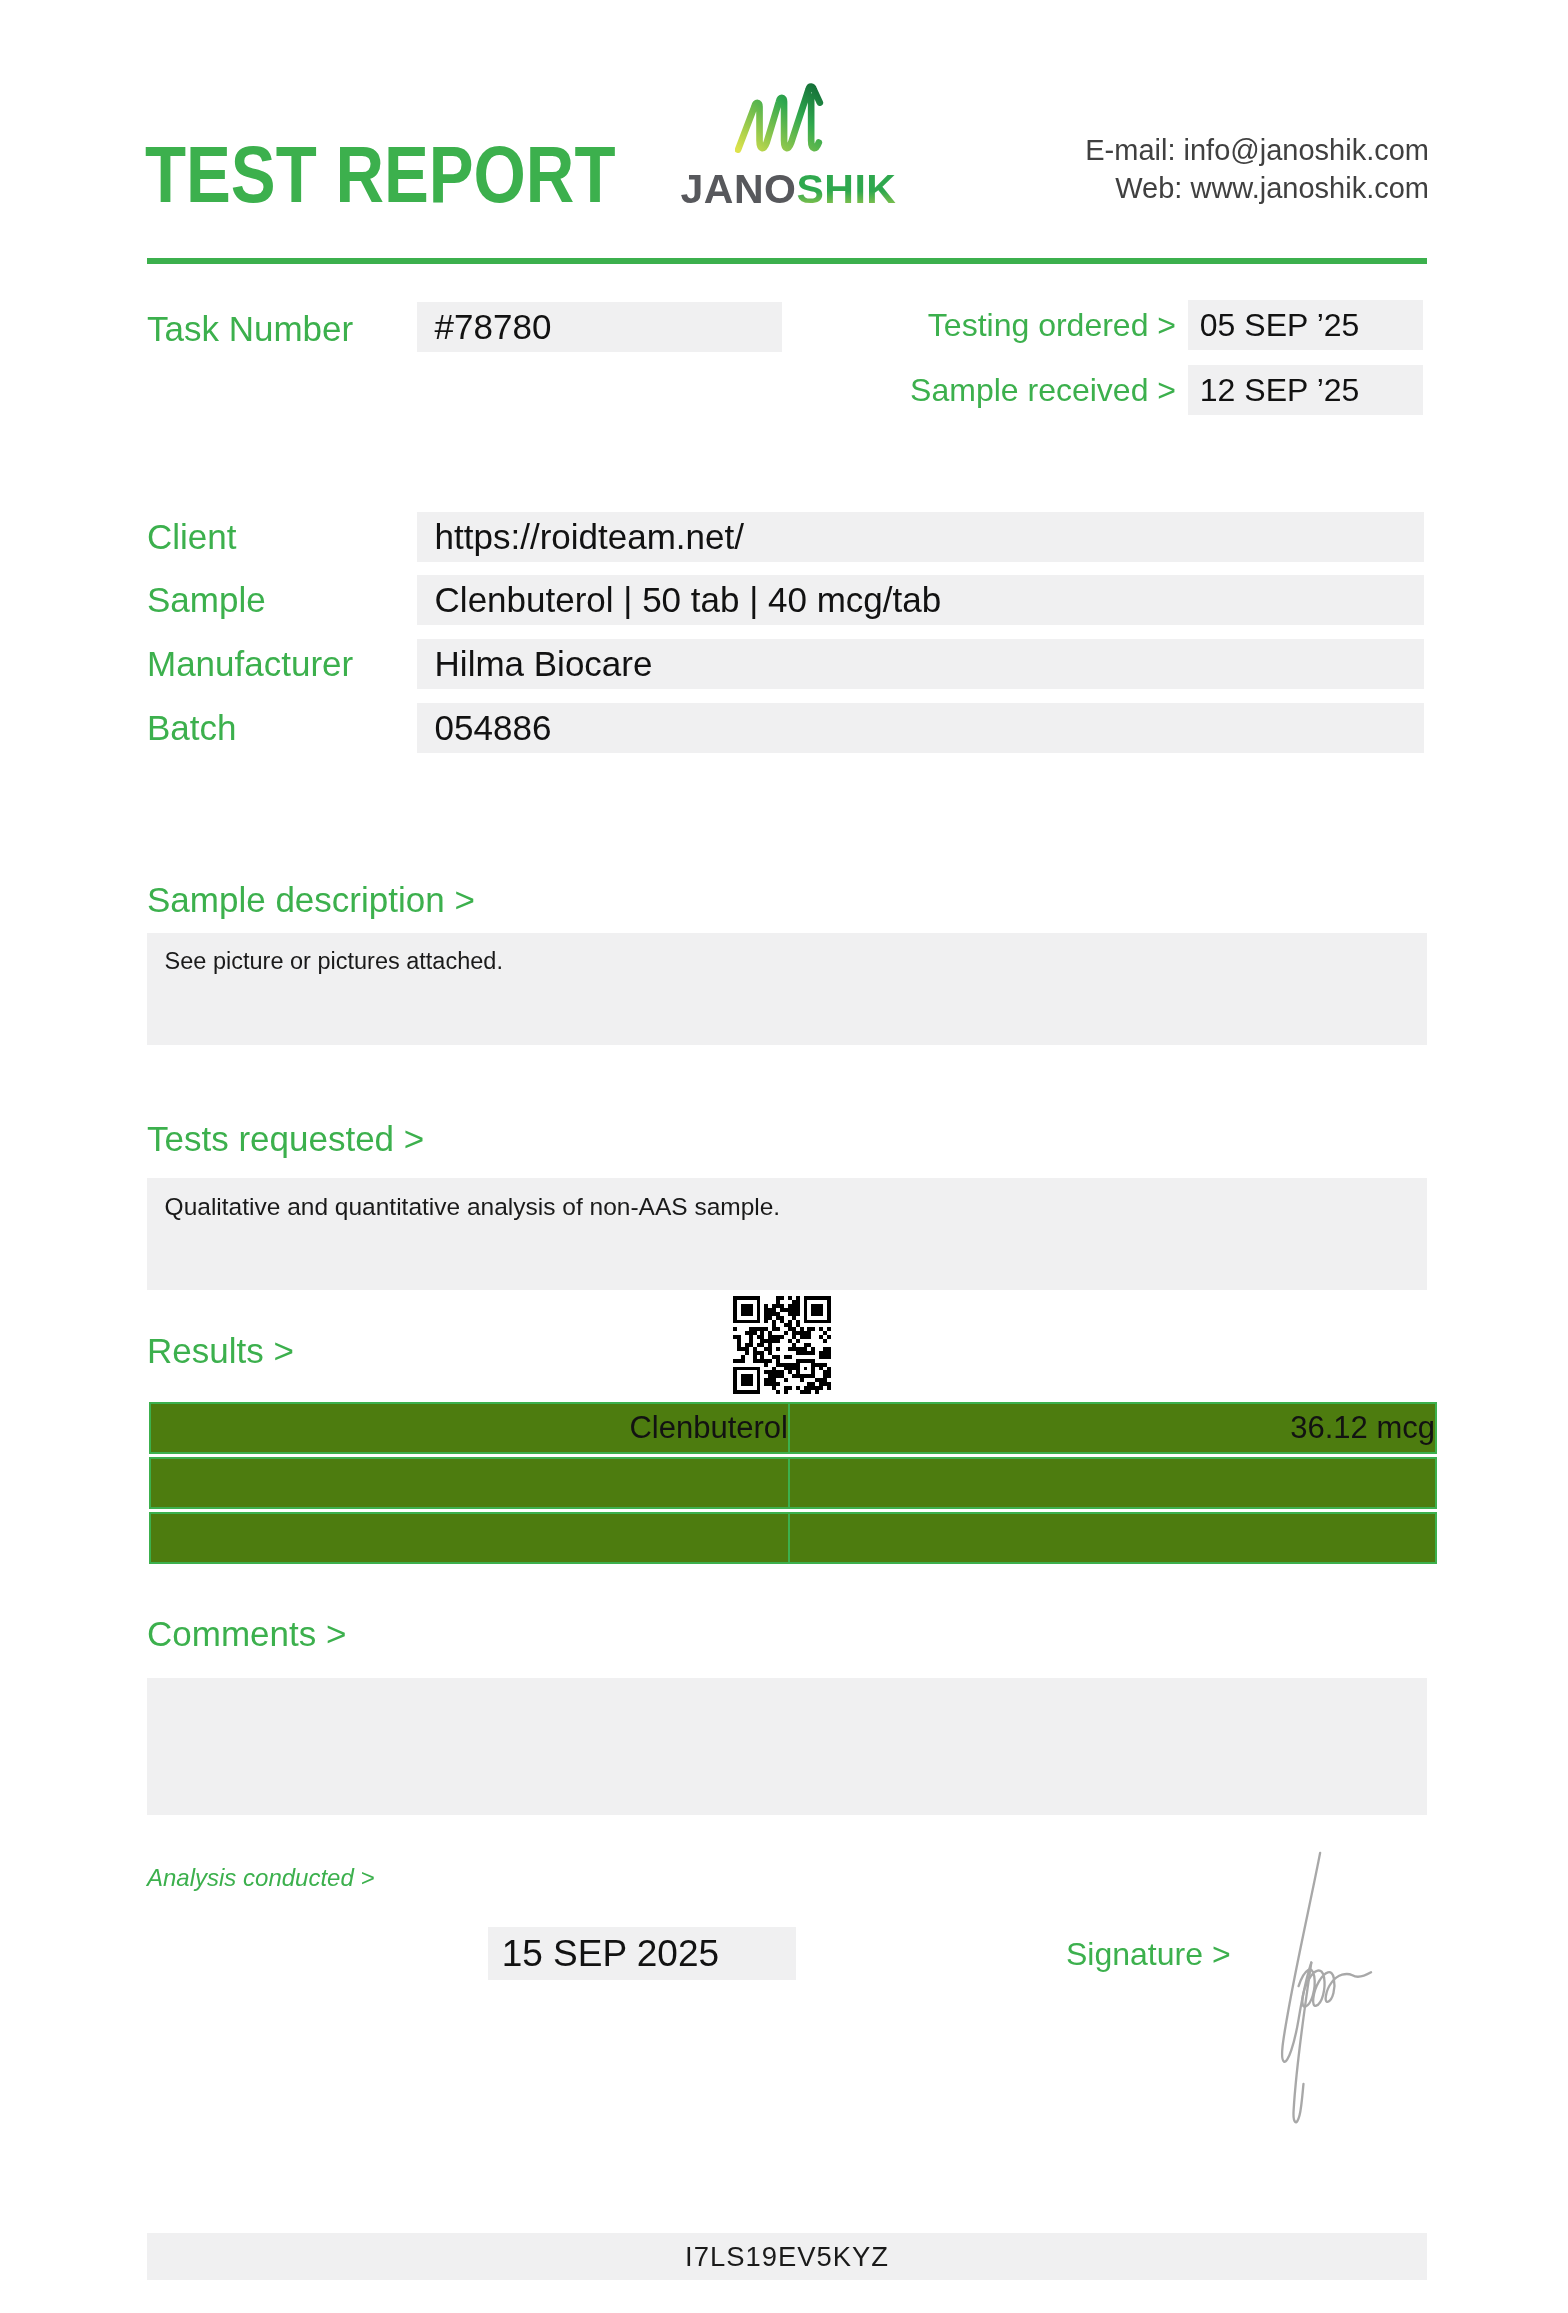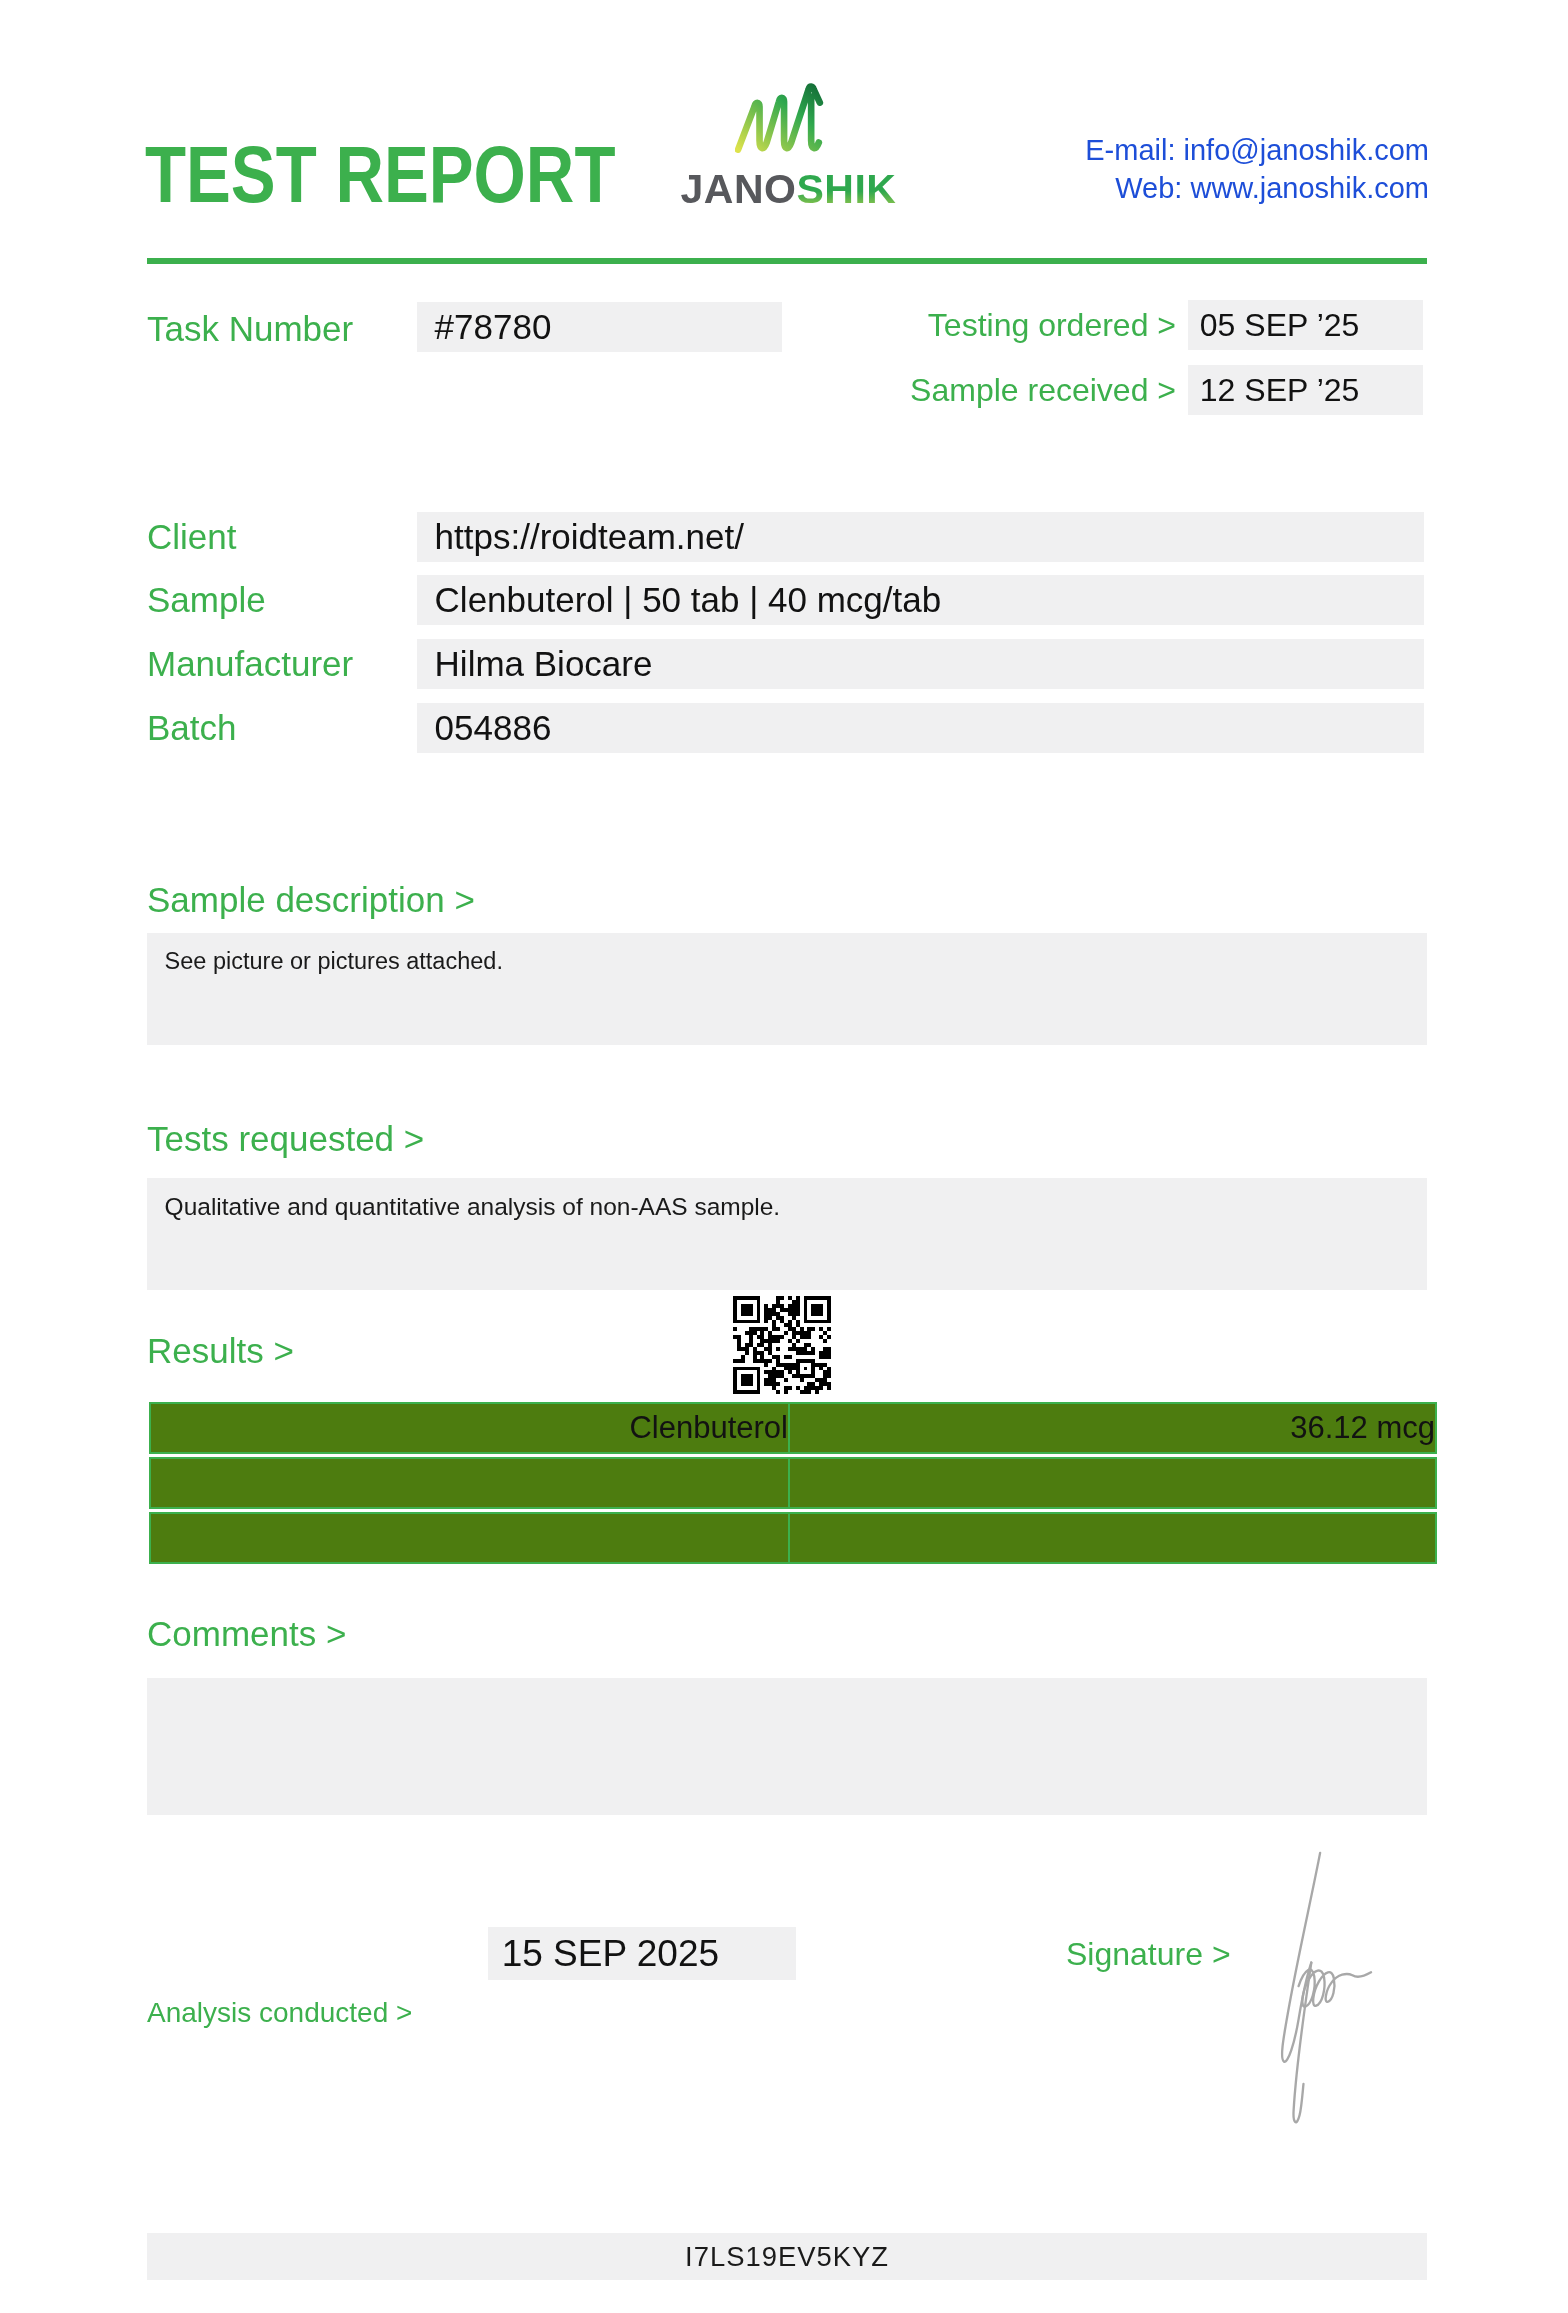--- a/index.html
+++ b/index.html
@@ -14,21 +14,21 @@
     transform:scaleX(.84);transform-origin:left top;letter-spacing:0px;line-height:1;white-space:nowrap;
   }
   .logo-icon{left:735px;top:80px;width:92px;height:76px;}
   .wordmark{left:676px;top:169px;width:225px;text-align:center;font-size:41px;font-weight:bold;
     letter-spacing:0.5px;line-height:1;white-space:nowrap;}
   .wordmark .jano{color:#57585c;}
   .wordmark .shik{
     background:linear-gradient(180deg,#2fa84e 0%,#2fa84e 55%,#7cbf4d 82%,#d9d94a 100%);
     -webkit-background-clip:text;background-clip:text;color:transparent;
   }
-  .contact{left:882px;top:131px;width:547px;text-align:right;color:#1d4ed8;font-size:29px;line-height:38px;}
+  .contact{left:882px;top:131px;width:547px;text-align:right;color:#404040;font-size:29px;line-height:38px;}
   .rule{left:147px;top:258px;width:1280px;height:5.9px;background:#3cb04d;}
   
   .glabel{color:#3cb04d;font-size:35px;line-height:50px;white-space:nowrap;}
   .gbox{background:#f0f0f1;}
   .val{font-size:35px;color:#121212;white-space:nowrap;}
   
   .task-label{left:147px;top:304px;}
   .task-box{left:417px;top:302px;width:365px;height:50px;}
   .task-box .val{line-height:50px;padding-left:17.6px;display:block;}
   .meta-label{width:343px;text-align:right;font-size:32px;}
@@ -58,21 +58,21 @@
   .rrow{display:flex;border:2.9px solid #3cb04d;height:48px;margin-bottom:2.9px;background:#4d7c0f;text-align:right;}
   .rrow:last-child{margin-bottom:0;}
   .rcell{flex:0 0 auto;box-sizing:border-box;}
   .rcell.left{width:639px;border-right:2.9px solid #3cb04d;}
   .rcell.right{flex:1 1 auto;}
   .rcell span{display:block;font-size:31px;line-height:48px;padding-left:19.6px;color:#121212;white-space:nowrap;}
   
   .comments-head{left:147px;top:1612px;}
   .comments-box{left:147px;top:1678px;width:1280px;height:137px;}
   
-  .analysis-label{left:147px;top:1987px;font-size:28px;line-height:51px;}
+  .analysis-label{left:147px;top:1852px;font-size:24px;line-height:51px;font-style:italic;}
   .analysis-box{left:488px;top:1927px;width:308px;height:53px;}
   .analysis-box .val{font-size:37px;line-height:53px;padding-left:13.7px;display:block;}
   .sig-label{left:1066px;top:1929px;font-size:32px;line-height:51px;}
   .signature{left:1269px;top:1847px;width:113px;height:284px;}
   .verify-line{left:147px;top:2147px;width:1284px;color:#3cb04d;font-size:38px;line-height:45px;white-space:nowrap;}
   .key-box{left:147px;top:2233px;width:1280px;height:47px;text-align:center;}
   .key-box .key{font-size:27.4px;line-height:47px;color:#1a1a1a;letter-spacing:1px;}
 </style>
 </head>
 <body>

